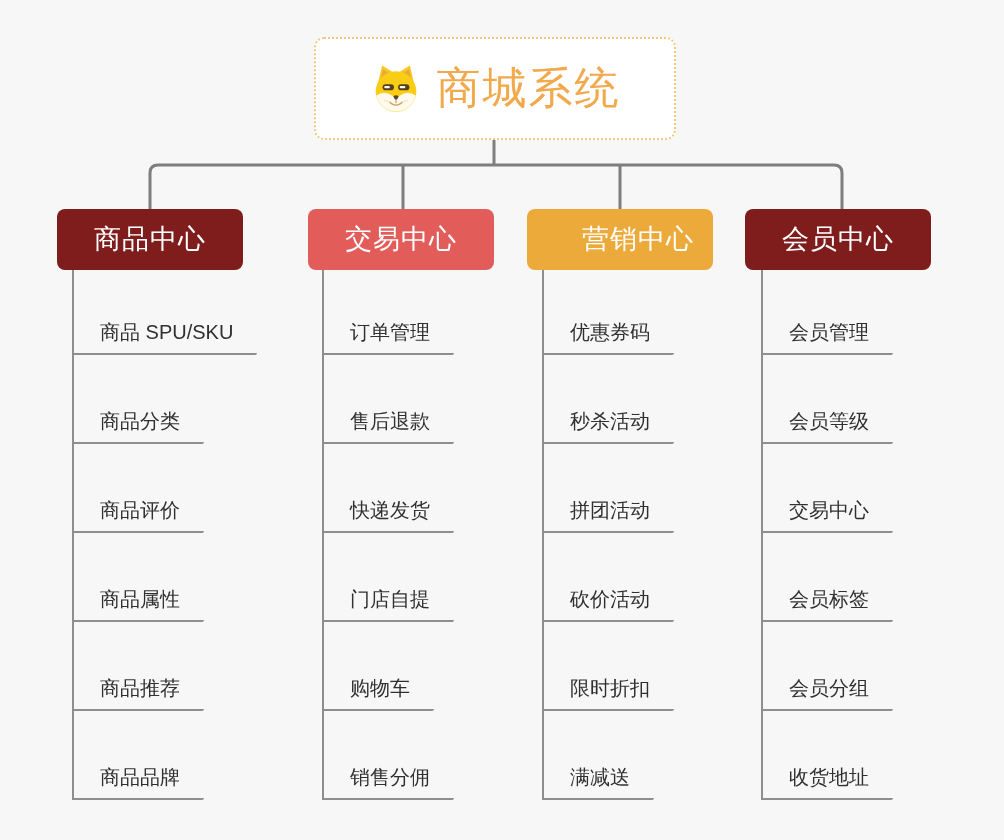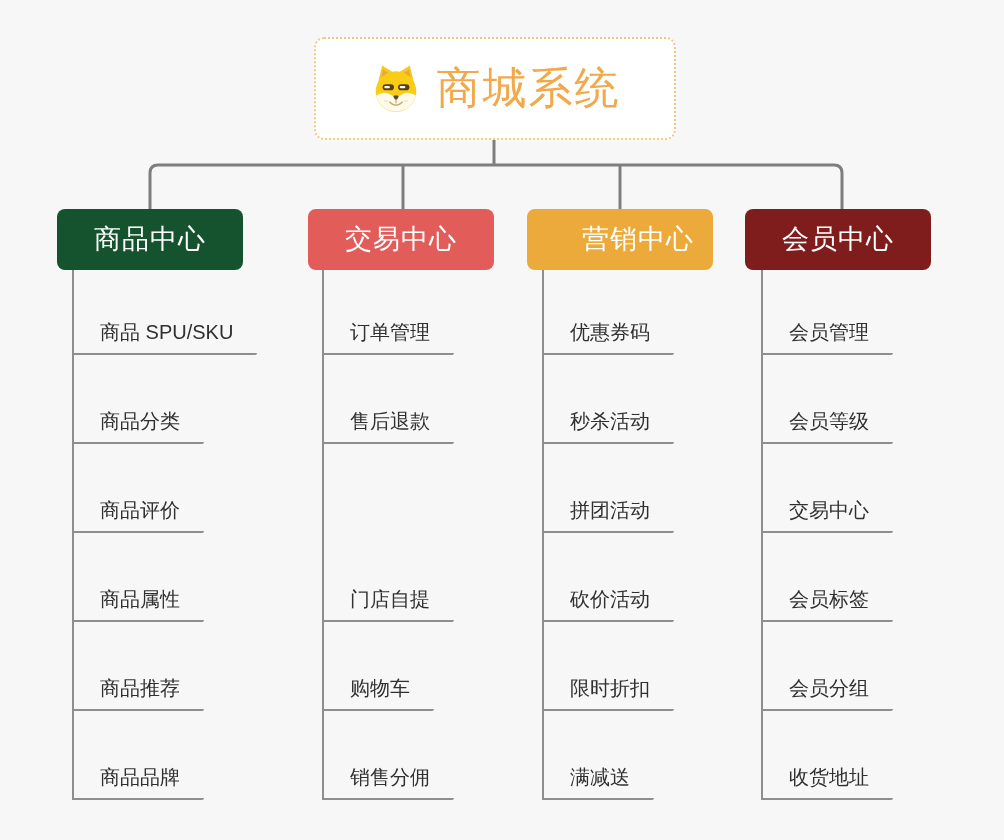--- a/index.html
+++ b/index.html
@@ -122,37 +122,38 @@
       <rect x="36.5" y="28.4" width="7" height="2.8" rx="1.4" fill="#fffaec"></rect>
       <path d="M28.6 41 q3.4 -2.6 6.8 0 q-1.7 4.6 -3.4 4.6 q-1.7 0 -3.4 -4.6 z" fill="#5d4524"></path>
       <path d="M32 45.5 L32 49" stroke="#cfa871" stroke-width="1.6" fill="none" stroke-linecap="round"></path>
       <path d="M24.5 48.5 q7.5 7 15 0" stroke="#cfa871" stroke-width="1.8" fill="none" stroke-linecap="round"></path>
       <path d="M18 46 q3 1.5 6 1" stroke="#f0e3c4" stroke-width="1.4" fill="none" stroke-linecap="round"></path>
       <path d="M46 46 q-3 1.5 -6 1" stroke="#f0e3c4" stroke-width="1.4" fill="none" stroke-linecap="round"></path>
     </svg>
     <span class="root-title">商城系统</span>
   </div>
 
-  <div class="branch-box bb1" style="background-color: #14532d;">商品中心</div>
+  <div class="branch-box bb1" style="background-color: #7f1d1d;">商品中心</div>
   <div class="branch-box bb2" style="background-color: rgb(226, 92, 90);">交易中心</div>
   <div class="branch-box bb3" style="background-color: rgb(236, 170, 59);">营销中心</div>
   <div class="branch-box bb4" style="background-color: #7f1d1d;">会员中心</div>
 
   <div class="leaves lc1">
     <div class="leaf r0">商品 SPU/SKU</div>
     <div class="leaf r1">商品分类</div>
     <div class="leaf r2">商品评价</div>
     <div class="leaf r3">商品属性</div>
     <div class="leaf r4">商品推荐</div>
     <div class="leaf r5">商品品牌</div>
   </div>
 
   <div class="leaves lc2">
     <div class="leaf r0">订单管理</div>
     <div class="leaf r1">售后退款</div>
+    <div class="leaf r2">快递发货</div>
     <div class="leaf r3">门店自提</div>
     <div class="leaf r4">购物车</div>
     <div class="leaf r5">销售分佣</div>
   </div>
 
   <div class="leaves lc3">
     <div class="leaf r0">优惠券码</div>
     <div class="leaf r1">秒杀活动</div>
     <div class="leaf r2">拼团活动</div>
     <div class="leaf r3">砍价活动</div>

